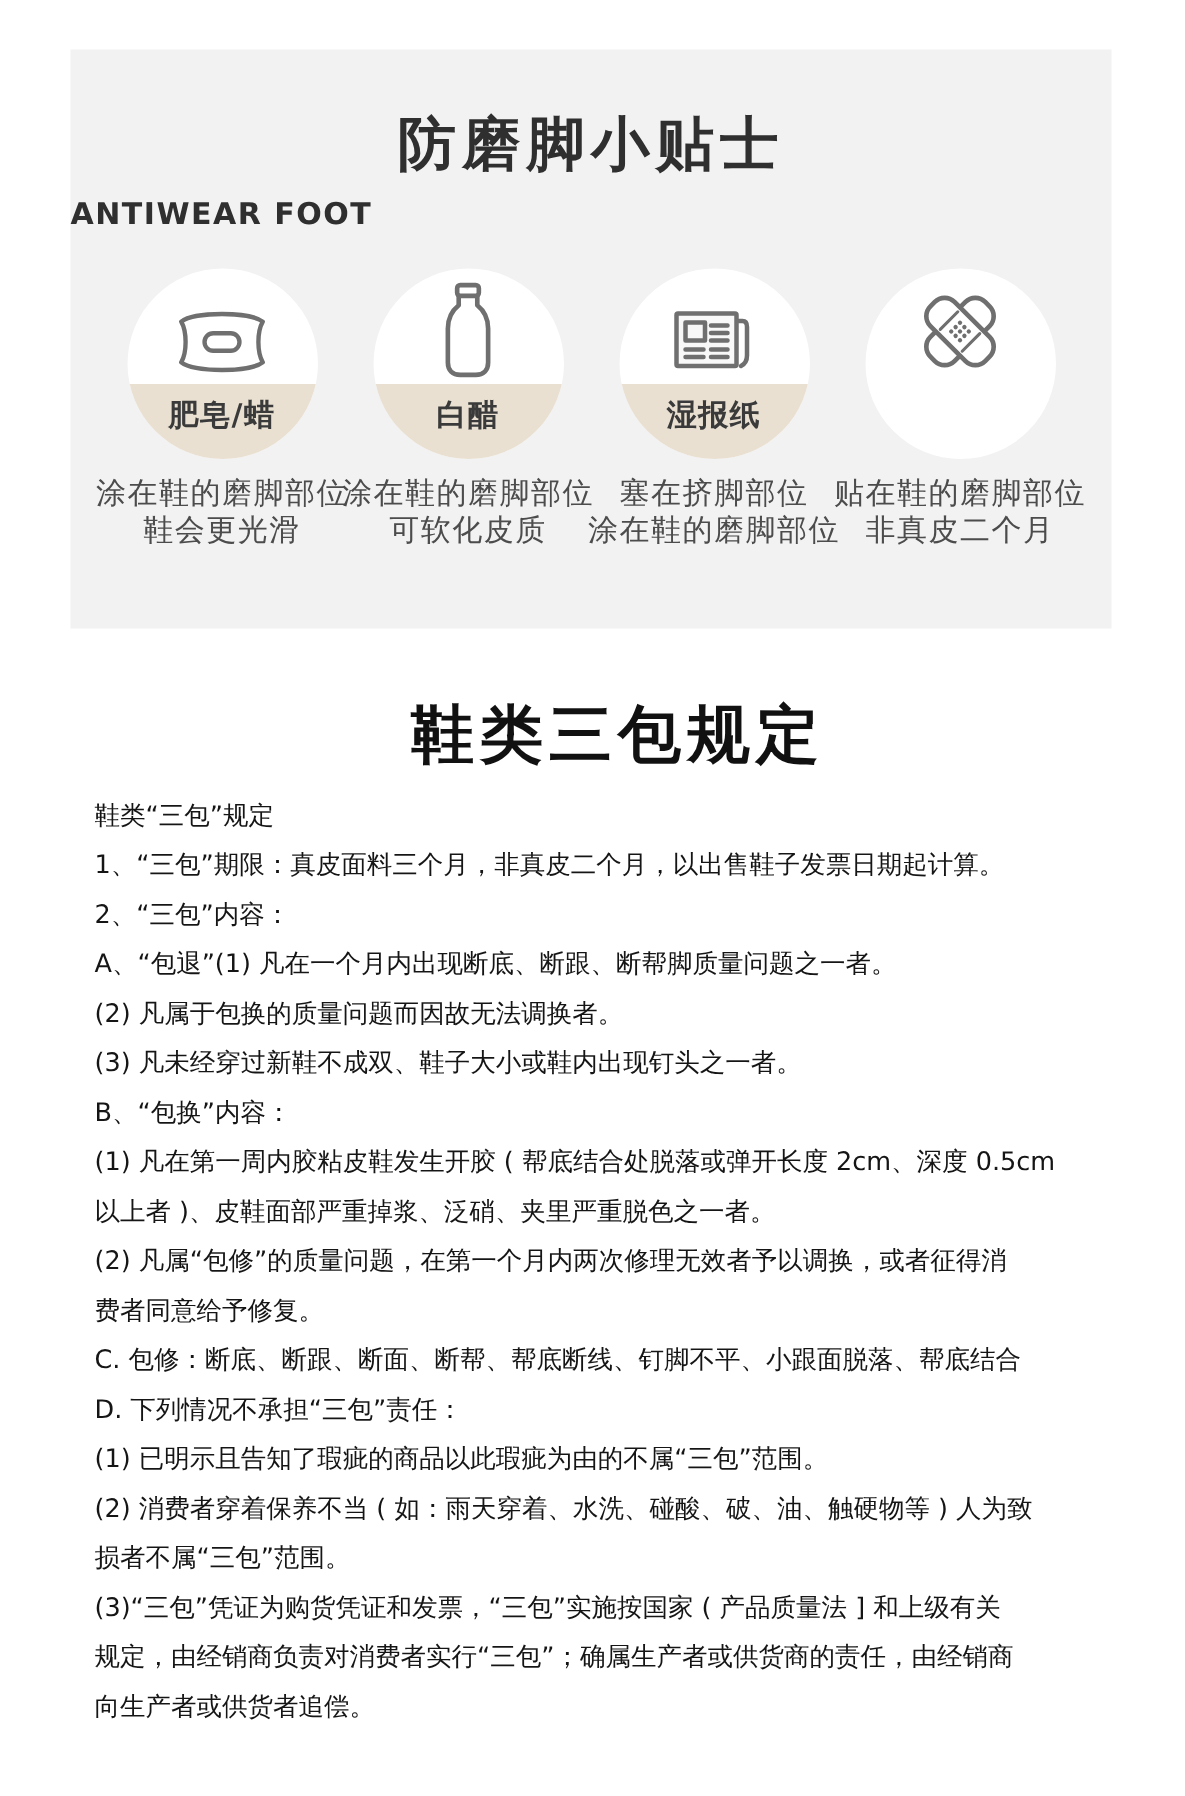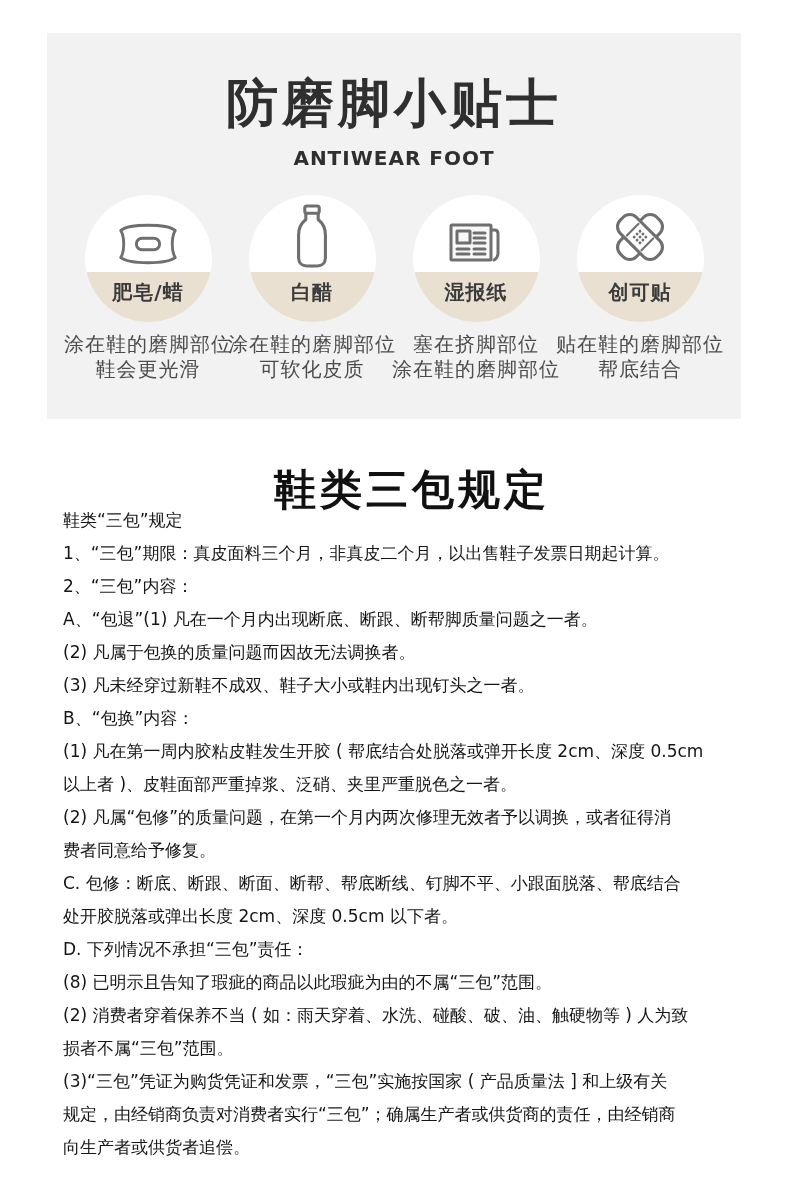--- a/index.html
+++ b/index.html
@@ -21,25 +21,25 @@
   }
   .page{width:790px;height:1197px;position:relative;background:#fff;}
 
   
   .tips-panel{
     position:absolute;left:47px;top:33px;width:694px;height:386px;
     background:var(--panel_bg);
   }
   .tips-title{
     padding-top:36px;text-align:center;
-    font-size:52px;font-weight:bold;letter-spacing:4px;
+    font-size:39px;font-weight:bold;letter-spacing:4px;
     color:var(--title_color);
   }
   .tips-subtitle{
-    margin-top:7px;text-align:center;
+    margin-top:7px;text-align:left;
     font-size:20px;font-weight:bold;letter-spacing:1px;
     color:var(--title_color);
   }
   .tips-row{
     margin-top:25px;display:flex;justify-content:space-between;
     padding:0 19px;
   }
   .tip-col{width:164px;display:flex;flex-direction:column;align-items:center;}
   .tip-circle{
     width:127px;height:127px;border-radius:50%;overflow:hidden;
@@ -64,21 +64,21 @@
   .tip-icon{stroke:var(--icon_stroke);fill:none;stroke-width:3;stroke-linejoin:round;stroke-linecap:round;}
 
   
   .policy-title{
     position:absolute;left:0;top:462px;width:790px;
     text-align:center;font-size:42px;font-weight:bold;letter-spacing:4px;
     color:#111111;
     padding-left:34px;
   }
   .policy-body{
-    position:absolute;left:63px;top:504px;width:680px;
+    position:absolute;left:63px;top:528px;width:680px;
     font-size:17px;line-height:33px;color:var(--body_color);
   }
   .policy-line{white-space:nowrap;}
 </style>
 </head>
 <body>
 
 <div class="page">
 
   <section class="tips-panel">
@@ -155,25 +155,24 @@
                     <circle cx="30" cy="30" r="1.4"></circle>
                     <circle cx="34" cy="30" r="1.4"></circle>
                   <circle cx="26" cy="34" r="1.4"></circle>
                     <circle cx="30" cy="34" r="1.4"></circle>
                     <circle cx="34" cy="34" r="1.4"></circle>
                 </g>
                 <path d="M20 22 V38 M40 22 V38" stroke-width="2"></path>
               </g>
             </svg>
           </div>
-          <div class="tip-label-area">创可贴</div>
         </div>
         <div class="tip-desc">
           <div>贴在鞋的磨脚部位</div>
-          <div>帮底结合</div>
+          <div>非真皮二个月</div>
         </div>
       </div>
 
     </div>
   </section>
 
   <h2 class="policy-title">鞋类三包规定</h2>
 
   <div class="policy-body">
     <div class="policy-line">鞋类“三包”规定</div>
@@ -181,23 +180,22 @@
     <div class="policy-line">2、“三包”内容：</div>
     <div class="policy-line">A、“包退”(1) 凡在一个月内出现断底、断跟、断帮脚质量问题之一者。</div>
     <div class="policy-line">(2) 凡属于包换的质量问题而因故无法调换者。</div>
     <div class="policy-line">(3) 凡未经穿过新鞋不成双、鞋子大小或鞋内出现钉头之一者。</div>
     <div class="policy-line">B、“包换”内容：</div>
     <div class="policy-line">(1) 凡在第一周内胶粘皮鞋发生开胶 ( 帮底结合处脱落或弹开长度 2cm、深度 0.5cm</div>
     <div class="policy-line">以上者 )、皮鞋面部严重掉浆、泛硝、夹里严重脱色之一者。</div>
     <div class="policy-line">(2) 凡属“包修”的质量问题，在第一个月内两次修理无效者予以调换，或者征得消</div>
     <div class="policy-line">费者同意给予修复。</div>
     <div class="policy-line">C. 包修：断底、断跟、断面、断帮、帮底断线、钉脚不平、小跟面脱落、帮底结合</div>
-    <div class="policy-line">处开胶脱落或弹出长度 2cm、深度 0.5cm 以下者。</div>
     <div class="policy-line">D. 下列情况不承担“三包”责任：</div>
-    <div class="policy-line">(8) 已明示且告知了瑕疵的商品以此瑕疵为由的不属“三包”范围。</div>
+    <div class="policy-line">(1) 已明示且告知了瑕疵的商品以此瑕疵为由的不属“三包”范围。</div>
     <div class="policy-line">(2) 消费者穿着保养不当 ( 如：雨天穿着、水洗、碰酸、破、油、触硬物等 ) 人为致</div>
     <div class="policy-line">损者不属“三包”范围。</div>
     <div class="policy-line">(3)“三包”凭证为购货凭证和发票，“三包”实施按国家 ( 产品质量法 ] 和上级有关</div>
     <div class="policy-line">规定，由经销商负责对消费者实行“三包”；确属生产者或供货商的责任，由经销商</div>
     <div class="policy-line">向生产者或供货者追偿。</div>
   </div>
 
 </div>
 
 </body></html>

